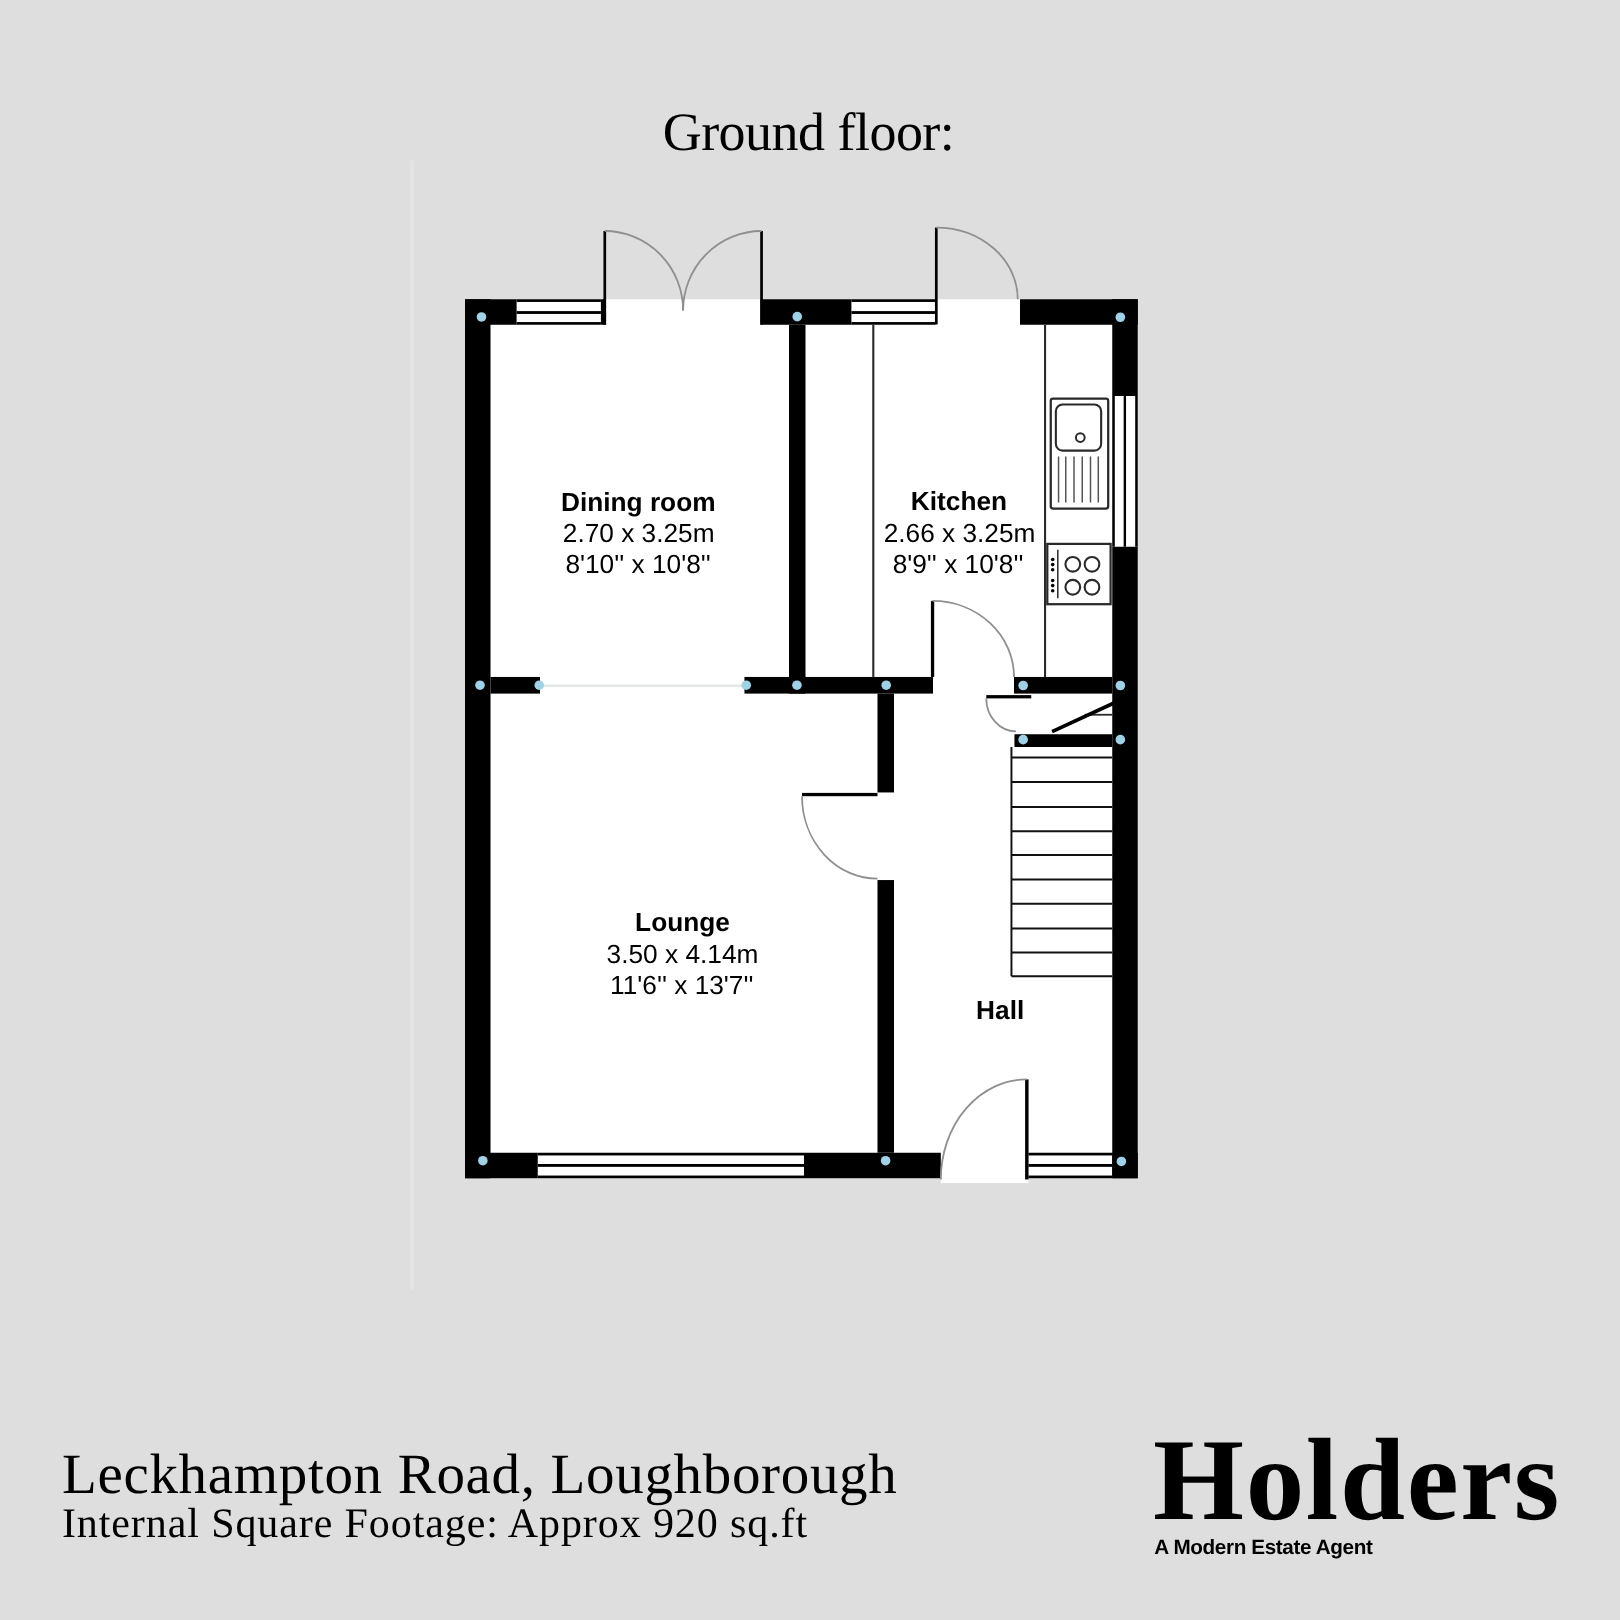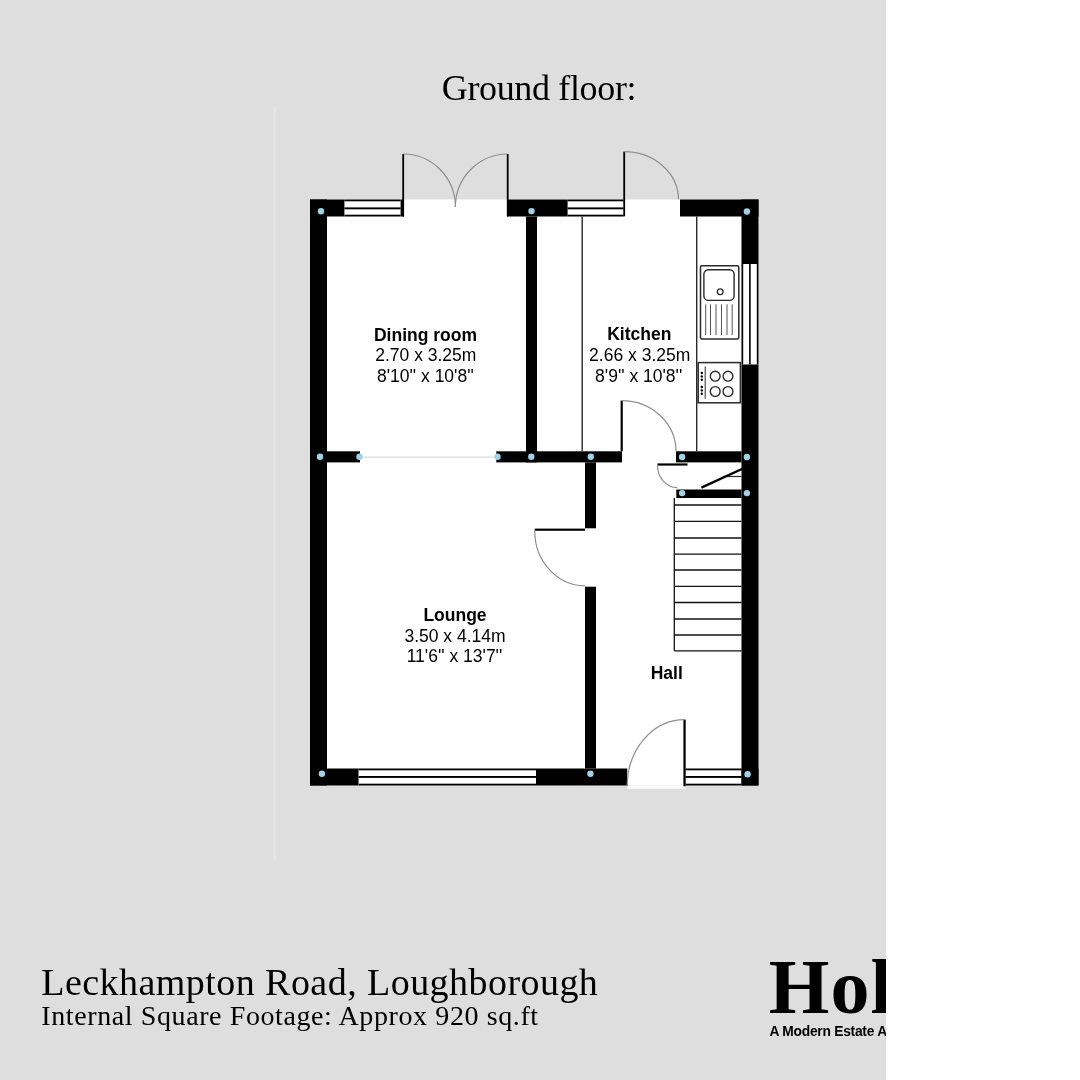--- a/index.html
+++ b/index.html
@@ -1,16 +1,16 @@
 <!DOCTYPE html>
 <html><head>
 <meta charset="utf-8">
 <style>
   html,body{margin:0;padding:0;}
-  #page{position:relative;width:886px;height:1080px;background:#dedede;overflow:hidden;
+  #page{position:relative;width:1080px;height:1080px;background:#dedede;overflow:hidden;
         font-family:"Liberation Sans", sans-serif;}
   svg{position:absolute;left:0;top:0;}
   text{fill:#000;}
   .rn{font:bold 17.5px "Liberation Sans", sans-serif;}
   .rd{font:17.5px "Liberation Sans", sans-serif;}
 </style>
 </head>
 <body>
 <div id="page">
 <svg width="1080" height="1080" viewBox="0 0 1080 1080">

